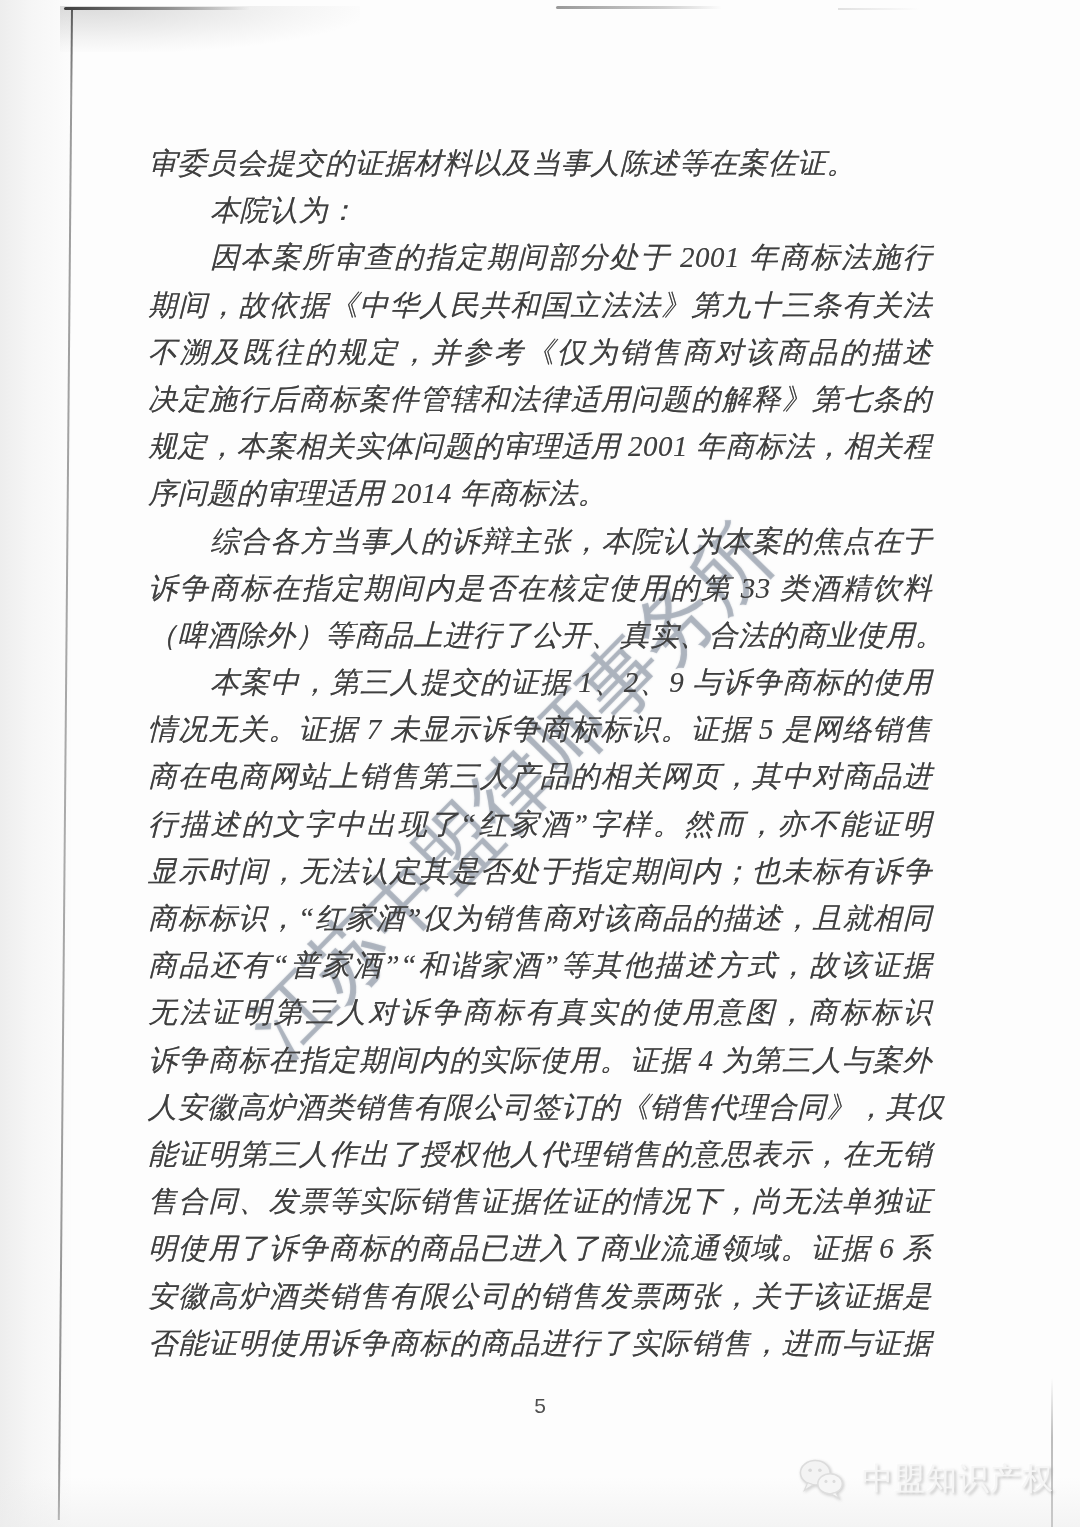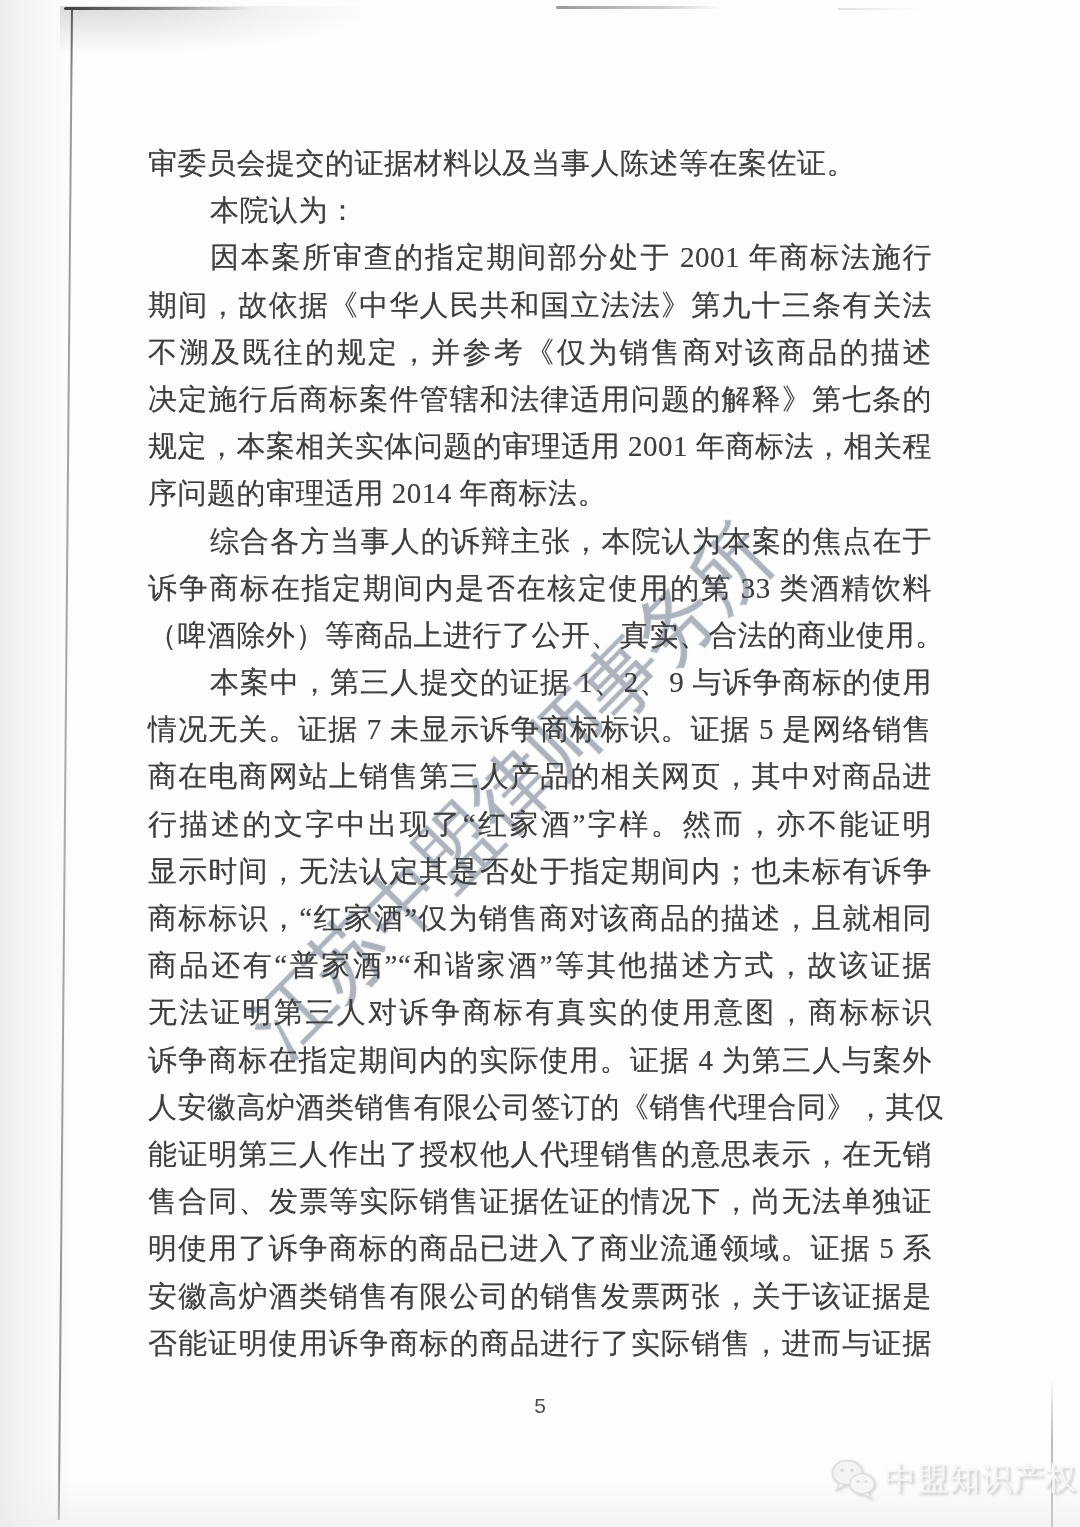--- a/index.html
+++ b/index.html
@@ -63,33 +63,34 @@
     position:absolute;left:148px;top:140px;width:784px;z-index:2;
     color:#3f3f3f;
     font-size:29px;
     text-shadow:0 0 .6px rgba(70,70,70,.55);
   }
   .line{
     height:47.2px;line-height:47.2px;
     text-align:justify;text-align-last:justify;
     letter-spacing:.5px;
     white-space:nowrap;
+    font-style:italic;
   }
   .line.short{text-align:left;text-align-last:left;}
   .line.indent{padding-left:62px;}
   
   .pagenum{
     position:absolute;left:148px;top:1394px;width:784px;
     text-align:center;
     font-family:"Liberation Sans","DejaVu Sans",sans-serif;
     font-size:21px;color:#4f4f4f;z-index:2;
   }
   .brand{
-    position:absolute;left:830px;top:1452px;height:54px;z-index:2;
-    display:flex;align-items:center;gap:9px;
+    position:absolute;left:798px;top:1452px;height:54px;z-index:2;
+    display:flex;align-items:center;gap:18px;
   }
   .brand-text{
     font-family:"Liberation Sans","DejaVu Sans",sans-serif;
     font-size:31px;letter-spacing:1px;
     color:#f6f6f6;
     text-shadow:2px 2px 3px rgba(140,140,140,.5),-1px -1px 1px rgba(255,255,255,.95);
     white-space:nowrap;
   }
   .wx{filter:drop-shadow(1.5px 1.5px 1.5px rgba(150,150,150,.45));}
 </style>
@@ -126,21 +127,21 @@
     <div class="line">商在电商网站上销售第三人产品的相关网页，其中对商品进</div>
     <div class="line">行描述的文字中出现了“红家酒”字样。然而，亦不能证明</div>
     <div class="line">显示时间，无法认定其是否处于指定期间内；也未标有诉争</div>
     <div class="line">商标标识，“红家酒”仅为销售商对该商品的描述，且就相同</div>
     <div class="line">商品还有“普家酒”“和谐家酒”等其他描述方式，故该证据</div>
     <div class="line">无法证明第三人对诉争商标有真实的使用意图，商标标识</div>
     <div class="line">诉争商标在指定期间内的实际使用。证据 4 为第三人与案外</div>
     <div class="line">人安徽高炉酒类销售有限公司签订的《销售代理合同》，其仅</div>
     <div class="line">能证明第三人作出了授权他人代理销售的意思表示，在无销</div>
     <div class="line">售合同、发票等实际销售证据佐证的情况下，尚无法单独证</div>
-    <div class="line">明使用了诉争商标的商品已进入了商业流通领域。证据 5 系</div>
+    <div class="line">明使用了诉争商标的商品已进入了商业流通领域。证据 6 系</div>
     <div class="line">安徽高炉酒类销售有限公司的销售发票两张，关于该证据是</div>
     <div class="line">否能证明使用诉争商标的商品进行了实际销售，进而与证据</div>
   </main>
 
   <div class="pagenum">5</div>
 
   <div class="brand">
     <svg class="wx" width="46" height="42" viewBox="0 0 48 44" xmlns="http://www.w3.org/2000/svg">
       <g>
         <ellipse cx="18" cy="15.5" rx="15.5" ry="12.8" fill="#f3f3f3" stroke="#dcdcdc" stroke-width="1.6"></ellipse>

